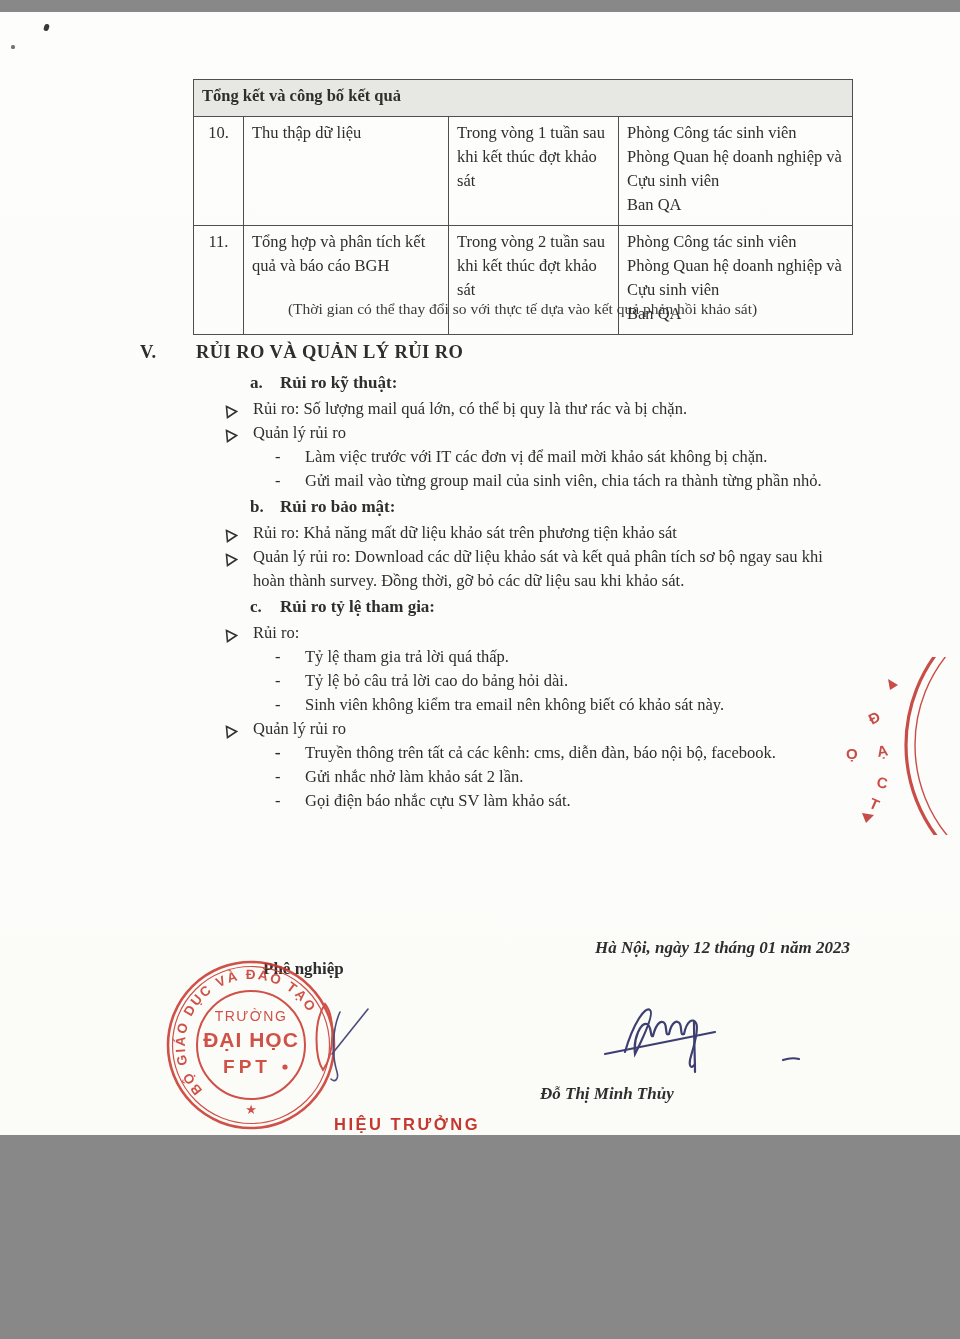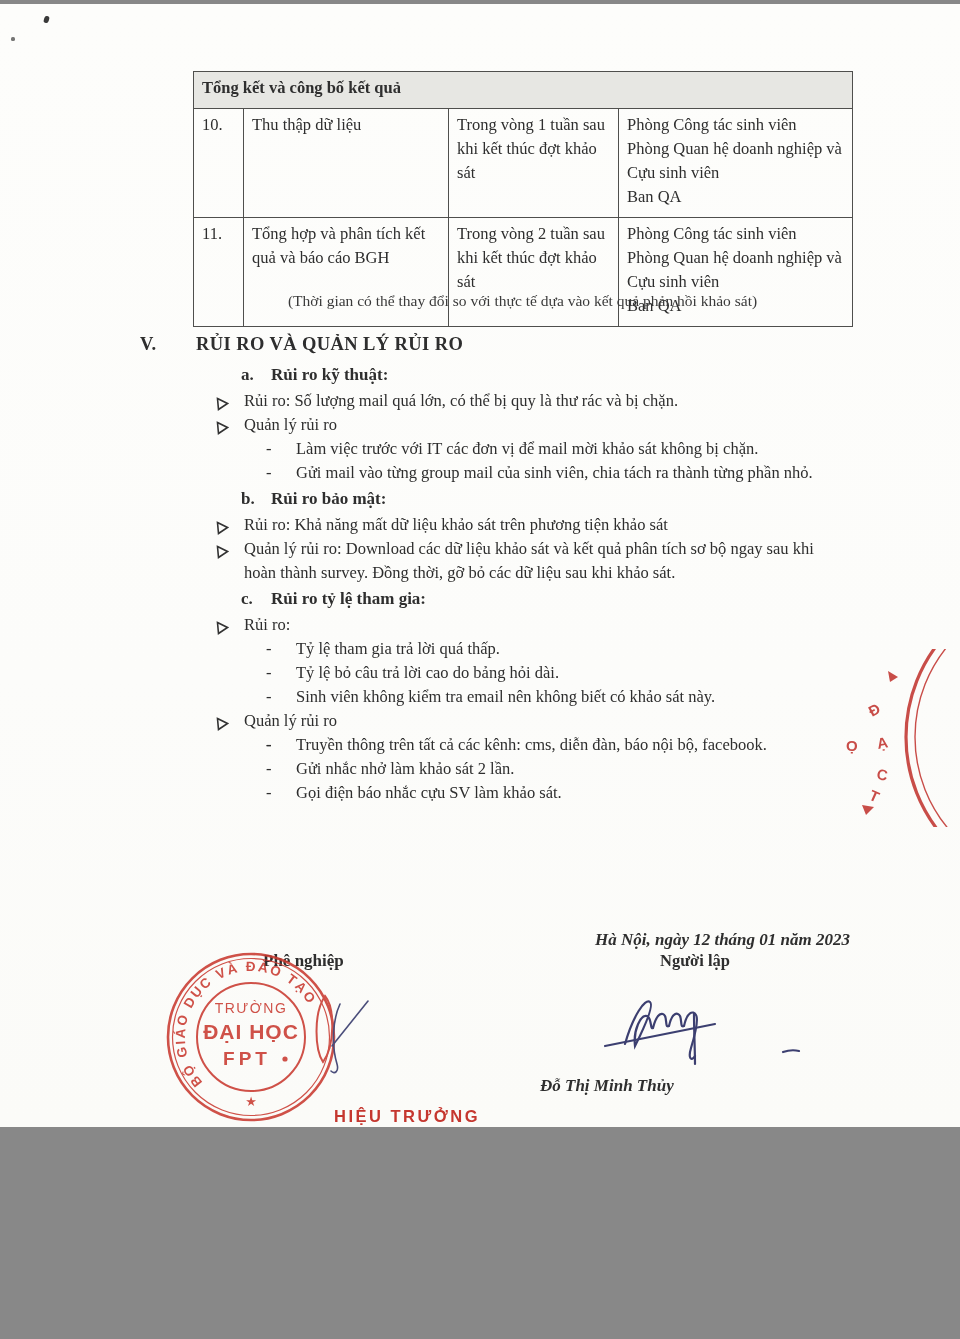--- a/index.html
+++ b/index.html
@@ -1,17 +1,17 @@
 <!DOCTYPE html>
 <html><head>
 <meta charset="utf-8">
 <style>
   html,body{margin:0;padding:0;background:#888;}
   .page{
-    position:relative;width:960px;height:1123px;margin:4px auto;
+    position:relative;width:960px;height:1123px;margin:12px auto;
     background:linear-gradient(180deg,#fdfdfb 0%,#fcfcfa 60%,#fbfbf8 100%);
     font-family:"Liberation Serif", serif;color:#2e2e2e;overflow:hidden;
   }
   
   .speck{position:absolute;background:#3a3a3a;border-radius:40%;}
   .speck1{left:44px;top:12px;width:5px;height:7px;transform:rotate(18deg);}
   .speck2{left:11px;top:33px;width:4px;height:4px;opacity:.7;}
 
   
   .tbl-wrap{position:absolute;left:193px;top:67px;width:659px;}
@@ -19,31 +19,31 @@
   table.plan td,table.plan th{
     border:1.6px solid #4f4f4d;vertical-align:top;
     font-size:16.5px;line-height:24px;padding:4px 8px 8px 8px;
   }
   th.group{
     text-align:left;font-size:17px;font-weight:bold;padding:3px 8px;
     background:linear-gradient(90deg,#e3e3df 0%,#ececе8 30%,#e6e6e2 55%,#efefeb 80%,#e4e4e0 100%);
     background-color:#e7e7e3;
   }
   .col-no{width:50px;}.col-act{width:205px;}.col-time{width:170px;}.col-own{width:234px;}
-  td.num{padding-left:2px;padding-right:2px;}
+  td.num{text-align:center;padding-left:2px;padding-right:2px;}
   .preline{white-space:pre-line;}
   .tbl-caption{
     position:absolute;left:193px;top:288px;width:659px;text-align:center;
     font-size:15.5px;color:#3a3a3a;
   }
 
   
   .sec-head{position:absolute;left:140px;top:330px;font-weight:bold;font-size:18.5px;letter-spacing:.4px;}
   .sec-head .sec-no{display:inline-block;width:56px;}
-  .risk{position:absolute;left:136px;top:357px;width:702px;font-size:16.5px;line-height:24px;}
+  .risk{position:absolute;left:145px;top:357px;width:702px;font-size:16.5px;line-height:24px;}
   .rl{position:relative;}
   .rl.sub{padding-left:105px;font-weight:bold;font-size:17px;margin:2px 0 2px 0;}
   .rl.sub .lbl{display:inline-block;width:30px;}
   .rl.arrow{padding-left:108px;}
   .rl.arrow .mk{position:absolute;left:80px;top:5px;}
   .rl.dash{padding-left:160px;}
   .rl.dash .mk{position:absolute;left:130px;top:0;}
 
   
   .signoff{position:absolute;left:540px;top:926px;width:310px;text-align:center;}
@@ -215,21 +215,20 @@
     </div>
 
     <div class="rl dash">
       <span class="mk">-</span>
       <span>Gọi điện báo nhắc cựu SV làm khảo sát.</span>
     </div>
   </div>
 
   <div class="signoff">
     <div class="place-date">Hà Nội, ngày 12 tháng 01 năm 2023</div>
-    <div class="role">Người lập</div>
   </div>
 
   <svg class="sig-svg" width="215" height="95" viewBox="0 0 215 95">
     <g fill="none" stroke="#3c3f70" stroke-width="2.2" stroke-linecap="round">
       <path d="M30 58 C38 30, 50 12, 55 16 C60 20, 44 52, 40 60 C38 44, 46 28, 52 30 C57 32, 55 44, 58 42 C62 26, 68 26, 70 30 C72 34, 70 42, 74 40 C77 26, 83 26, 85 30 C87 34, 85 42, 89 40 C92 26, 98 24, 101 29 C104 34, 99 52, 96 62 C93 72, 96 76, 100 70"></path>
       <path d="M10 60 C50 52, 90 44, 120 38"></path>
       <path d="M99 28 C99 44, 100 66, 100 78"></path>
       <path d="M188 66 C194 64, 200 64, 204 65"></path>
     </g>
   </svg>

